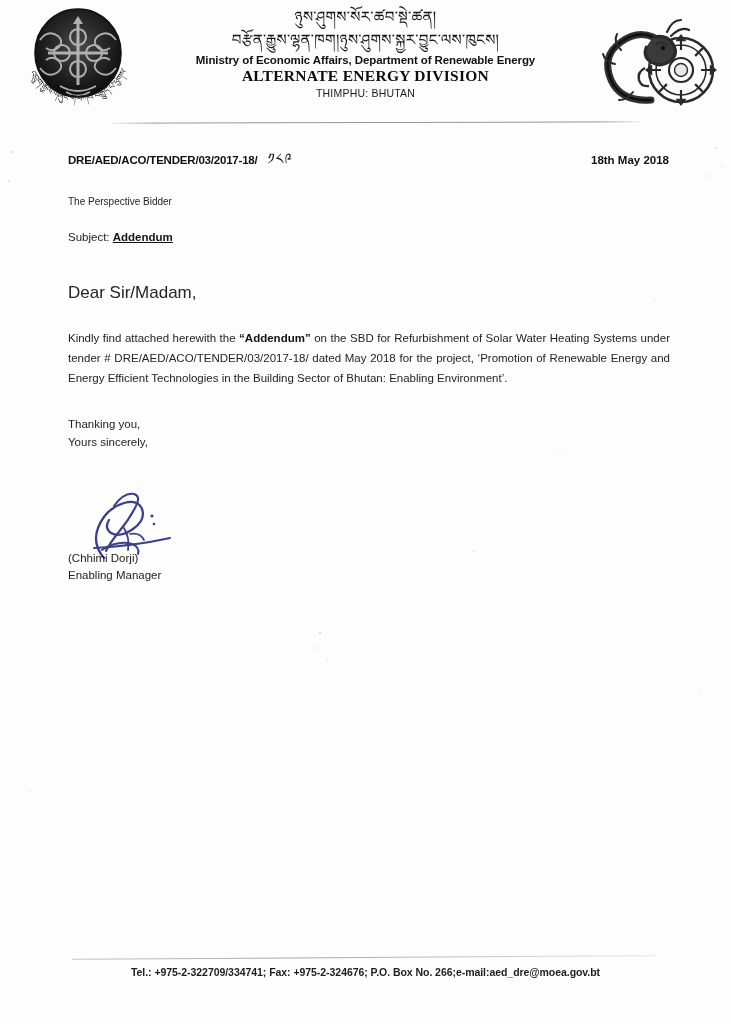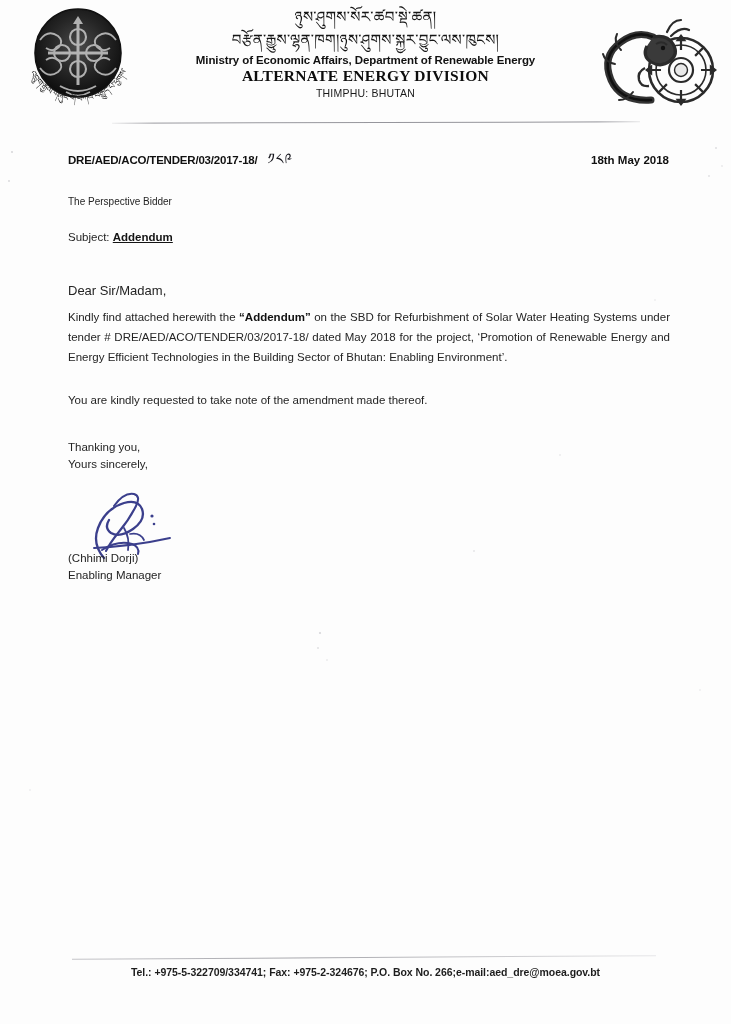--- a/index.html
+++ b/index.html
@@ -153,23 +153,23 @@
     font-size: 11.5px;
     color: #242424;
     margin-bottom: 40px;
   }
   .subject-value {
     font-weight: bold;
     text-decoration: underline;
     color: #141414;
   }
   .salutation {
-    font-size: 13px;
-    color: #242424;
-    margin-bottom: 10px;
+    font-size: 17px;
+    color: #242424;
+    margin-bottom: 26px;
   }
   .para {
     font-size: 11.5px;
     color: #242424;
     line-height: 1.72;
     text-align: justify;
     margin-bottom: 24px;
   }
   .para b { color: #101010; }
   .para.single { text-align: left; }
@@ -321,21 +321,20 @@
 
   <div class="subject-line">
     <span>Subject:</span>
     <span class="subject-value">Addendum</span>
   </div>
 
   <div class="salutation">Dear Sir/Madam,</div>
 
   <div class="para"><span>Kindly find attached herewith the </span><b>“Addendum”</b><span> on the SBD for Refurbishment of Solar Water Heating Systems under tender # DRE/AED/ACO/TENDER/03/2017-18/ dated May 2018 for the project, ‘Promotion of Renewable Energy and Energy Efficient Technologies in the Building Sector of Bhutan: Enabling Environment’.</span></div>
 
-  <div class="para single">You are kindly requested to take note of the amendment made thereof.</div>
 
   <div class="closing">
     <div>Thanking you,</div>
     <div>Yours sincerely,</div>
   </div>
 </div>
 
 <div class="signature-area">
   <div class="sig-ink">
     <svg viewBox="0 0 180 78" width="180" height="78">
@@ -352,15 +351,15 @@
       </g>
     </svg>
   </div>
   <div class="signer-block">
     <div>(Chhimi Dorji)</div>
     <div>Enabling Manager</div>
   </div>
 </div>
 
 <div class="footer-rule"></div>
-<div class="footer-contact">Tel.: +975-5-322709/334741; Fax: +975-2-324676; P.O. Box No. 266;e-mail:aed_dre@moea.gov.bt</div>
+<div class="footer-contact">Tel.: +975-2-322709/334741; Fax: +975-2-324676; P.O. Box No. 266;e-mail:aed_dre@moea.gov.bt</div>
 
 <div class="scan-noise"></div>
 
 </body></html>

